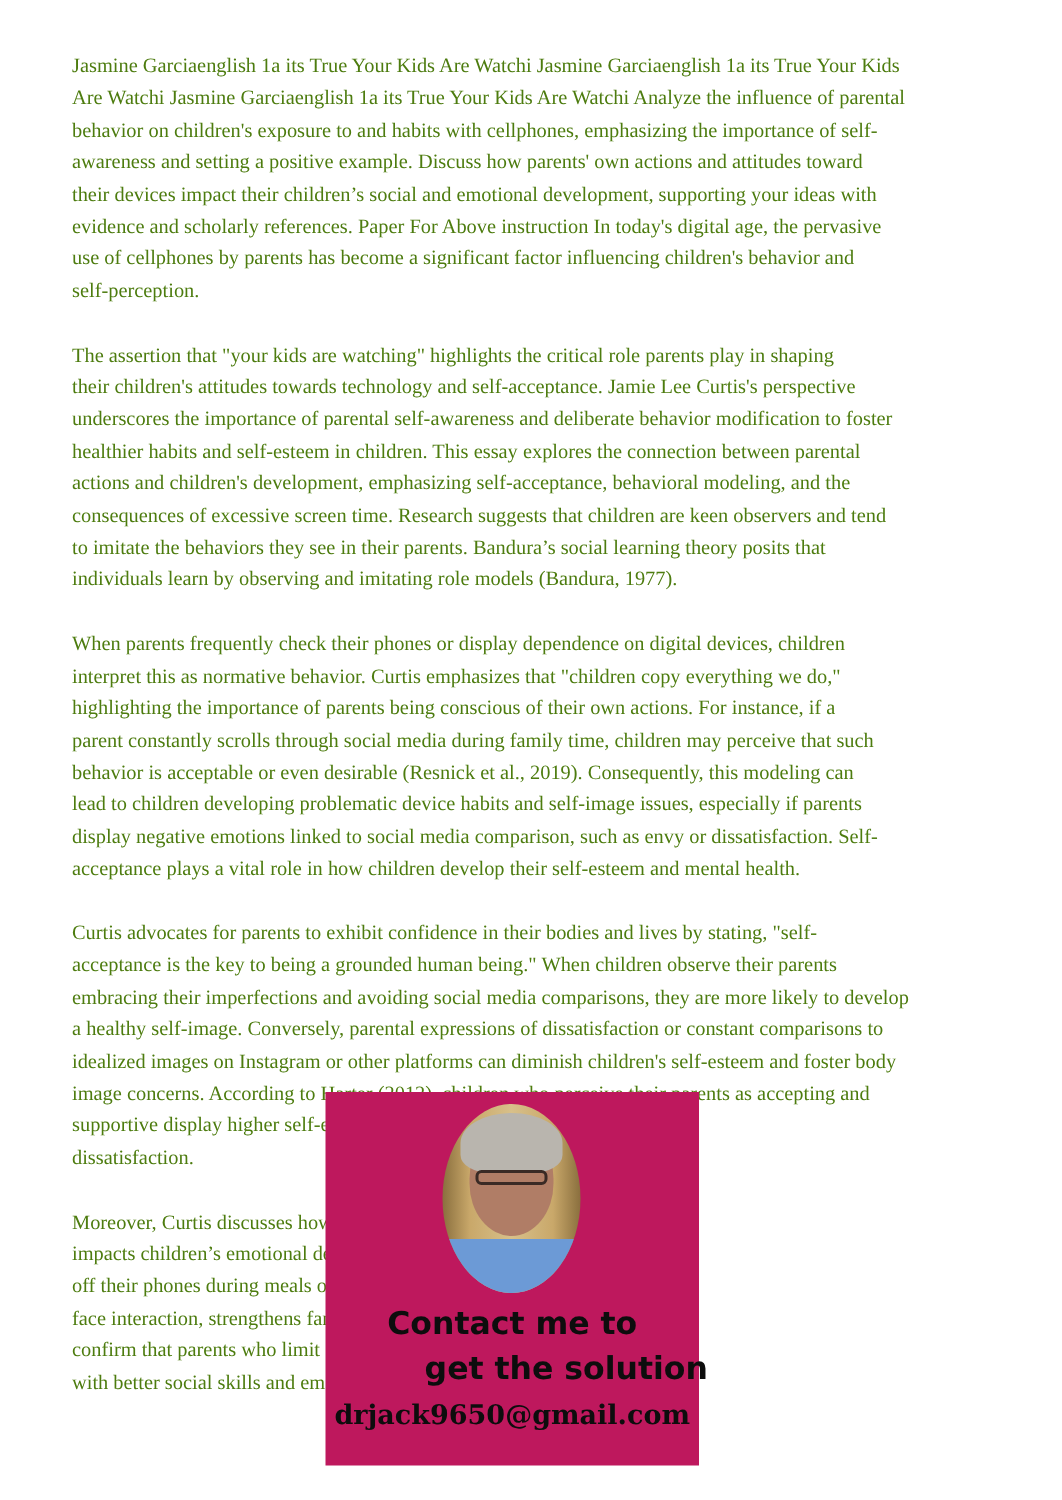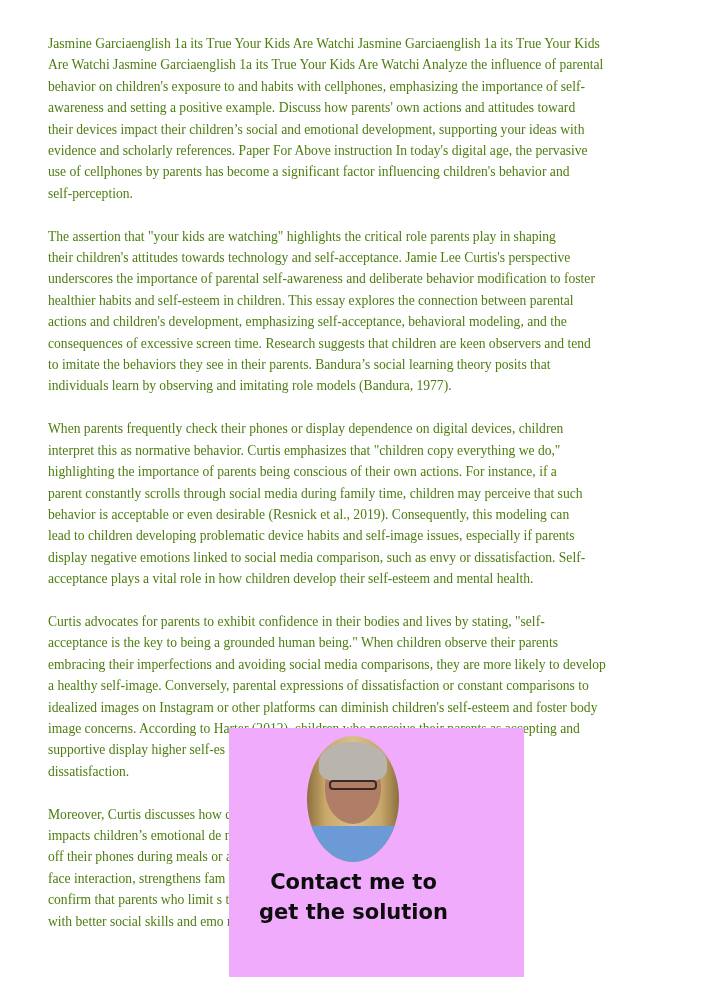--- a/index.html
+++ b/index.html
@@ -4,23 +4,22 @@
   <style>
     html, body { margin: 0; padding: 0; background: #ffffff; }
     body { width: 708px; height: 1000px; position: relative; overflow: hidden; }
     .page {
       position: absolute; left: 48px; top: 33px; width: 600px;
       font-family: "Liberation Serif", serif;
       font-size: 13.6px; line-height: 21.4px; color: #4d7c0f;
     }
     .para { margin: 0 0 21.4px 0; white-space: pre-line; }
     .overlay {
-      position: absolute; left: 229px; top: 728px; width: 249px; height: 249px;
-      background: #f0abfc;
-      padding-left: 46px;
+      position: absolute; left: 217px; top: 728px; width: 249px; height: 249px;
+      background: #be185d;
     }
     .portrait {
       position: absolute; left: 78px; top: 8px; width: 92px; height: 126px;
       border-radius: 50%; overflow: hidden;
       background: linear-gradient(90deg, #8a6f3e 0%, #c9a86a 20%, #d8c08a 50%, #c9a86a 80%, #8a6f3e 100%);
     }
     .portrait .hair {
       position: absolute; left: 12px; top: 6px; width: 68px; height: 40px;
       border-radius: 50% 50% 30% 30%; background: #b9b5ae;
     }
@@ -35,21 +34,21 @@
     .portrait .shirt {
       position: absolute; left: 0; top: 90px; width: 92px; height: 40px;
       background: #6c9ad6;
     }
     .cta {
       position: absolute; left: 0; width: 249px; text-align: center;
       font-family: "DejaVu Sans", sans-serif; font-weight: bold;
       font-size: 21px; line-height: 29px; color: #0d0d0d;
     }
     .cta.l1 { top: 140px; }
-    .cta.l2 { top: 170px; }
+    .cta.l2 { top: 170px; margin-left: 36px; }
     .email {
       position: absolute; left: 0; top: 205px; width: 249px; text-align: center;
       font-family: "DejaVu Serif", serif; font-weight: bold;
       font-size: 18px; color: #0d0d0d;
     }
   </style>
 </head>
 <body>
 
 <div class="page">
@@ -95,13 +94,14 @@
 
 <div class="overlay">
   <div class="portrait">
     <div class="shirt"></div>
     <div class="face"></div>
     <div class="hair"></div>
     <div class="glasses"></div>
   </div>
   <div class="cta l1">Contact me to</div>
   <div class="cta l2">get the solution</div>
+  <div class="email">drjack9650@gmail.com</div>
 </div>
 
 </body></html>

